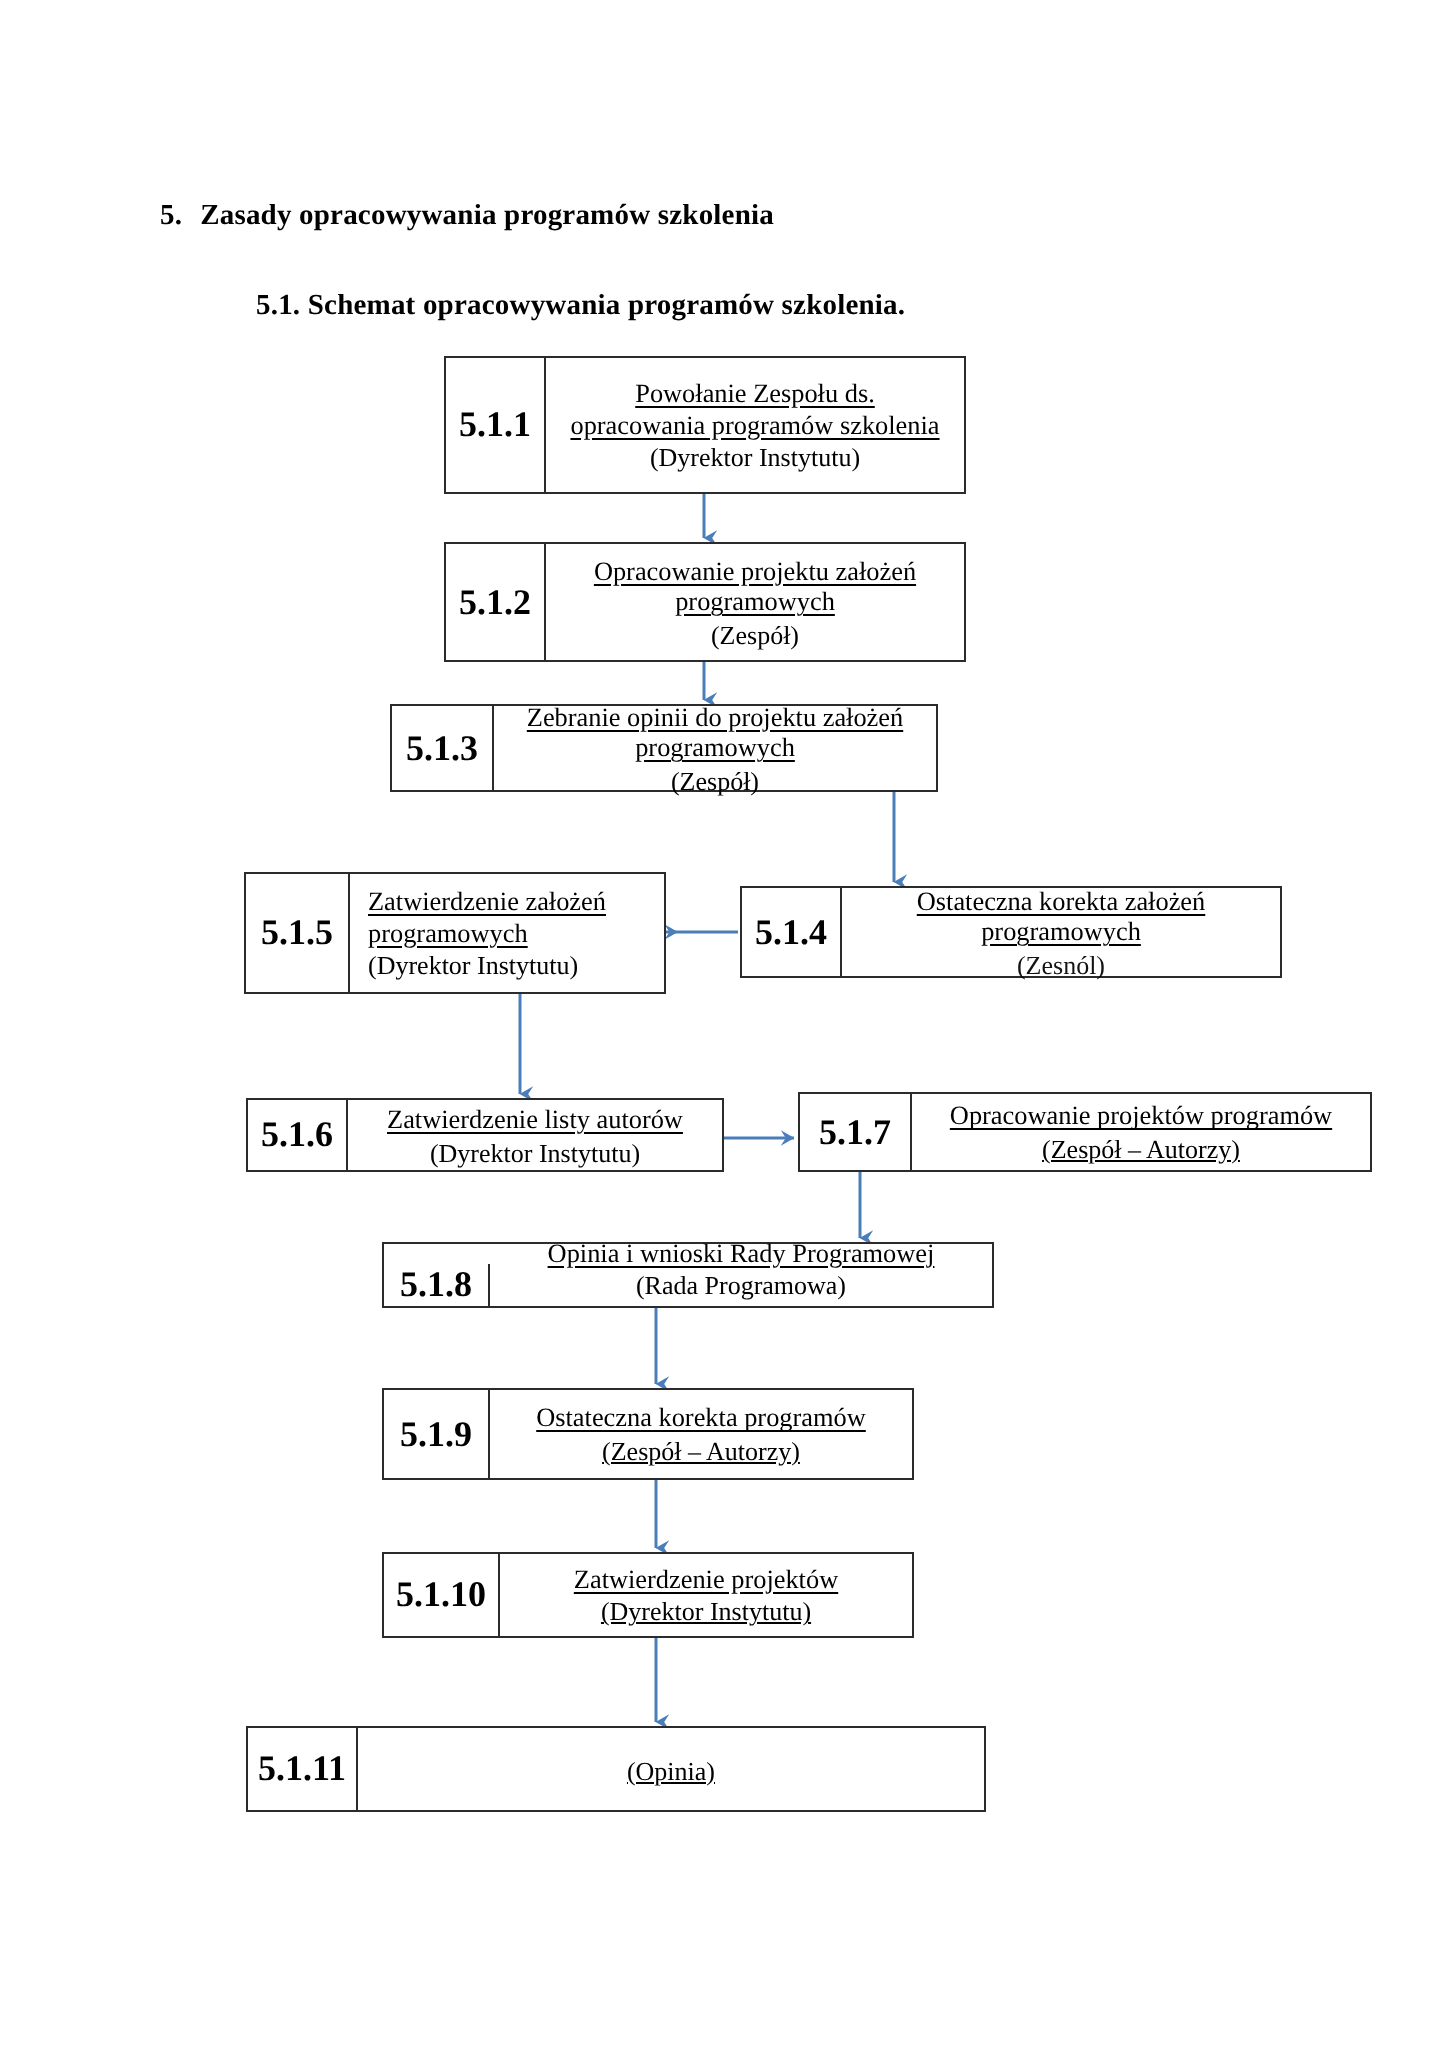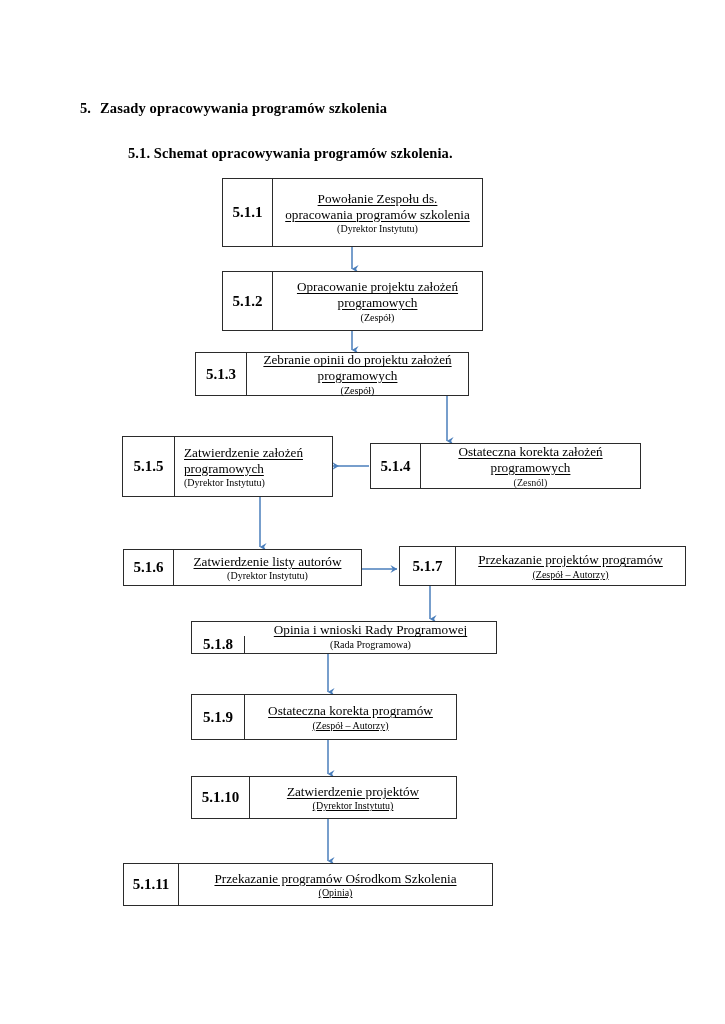--- a/index.html
+++ b/index.html
@@ -53,21 +53,21 @@
     background: #ffffff;
     display: flex;
     align-items: stretch;
   }
   .box .num-cell {
     box-sizing: border-box;
     border-right: 1.1px solid #2b2b2b;
     display: flex;
     align-items: center;
     justify-content: center;
-    font-size: 15px;
+    font-size: 18px;
     font-weight: bold;
     flex: 0 0 auto;
     padding: 0 4px;
   }
   .box .body-cell {
     flex: 1 1 auto;
     display: flex;
     flex-direction: column;
     justify-content: center;
     align-items: center;
@@ -80,21 +80,21 @@
     padding-left: 9px;
   }
   .line {
     font-size: 13.2px;
     line-height: 1.18;
     text-decoration: underline;
     text-underline-offset: 1.5px;
     white-space: nowrap;
   }
   .actor {
-    font-size: 10px;
+    font-size: 13px;
     line-height: 1.2;
     margin-top: 1px;
     white-space: nowrap;
   }
   .actor.u { text-decoration: underline; text-underline-offset: 1px; }
   .actor.plain { text-decoration: none; }
   .actor.blurred {
     text-decoration: none;
     filter: blur(0.35px);
     opacity: .92;
@@ -206,21 +206,21 @@
     <div class="num-cell" style="width:50px;">5.1.6</div>
     <div class="body-cell">
       <div class="line">Zatwierdzenie listy autorów</div>
       <div class="actor plain">(Dyrektor Instytutu)</div>
     </div>
   </div>
 
   <div class="box" style="left:399px; top:546px; width:287px; height:40px;">
     <div class="num-cell" style="width:56px;">5.1.7</div>
     <div class="body-cell">
-      <div class="line">Przekazanie projektów programów</div>
+      <div class="line">Opracowanie projektów programów</div>
       <div class="actor u">(Zespół – Autorzy)</div>
     </div>
   </div>
 
   <div class="box" style="left:191px; top:621px; width:306px; height:33px;align-items:flex-end;">
     <div class="num-cell" style="width:53px;">5.1.8</div>
     <div class="body-cell">
       <div class="line">Opinia i wnioski Rady Programowej</div>
       <div class="actor plain">(Rada Programowa)</div>
     </div>
@@ -238,18 +238,17 @@
     <div class="num-cell" style="width:58px;">5.1.10</div>
     <div class="body-cell">
       <div class="line">Zatwierdzenie projektów</div>
       <div class="actor u">(Dyrektor Instytutu)</div>
     </div>
   </div>
 
   <div class="box" style="left:123px; top:863px; width:370px; height:43px;">
     <div class="num-cell" style="width:55px;">5.1.11</div>
     <div class="body-cell">
-      <div class="line">Przekazanie programów Ośrodkom Szkolenia</div>
       <div class="actor u"> (Opinia)</div>
     </div>
   </div>
 
 </div>
 
 </body></html>

